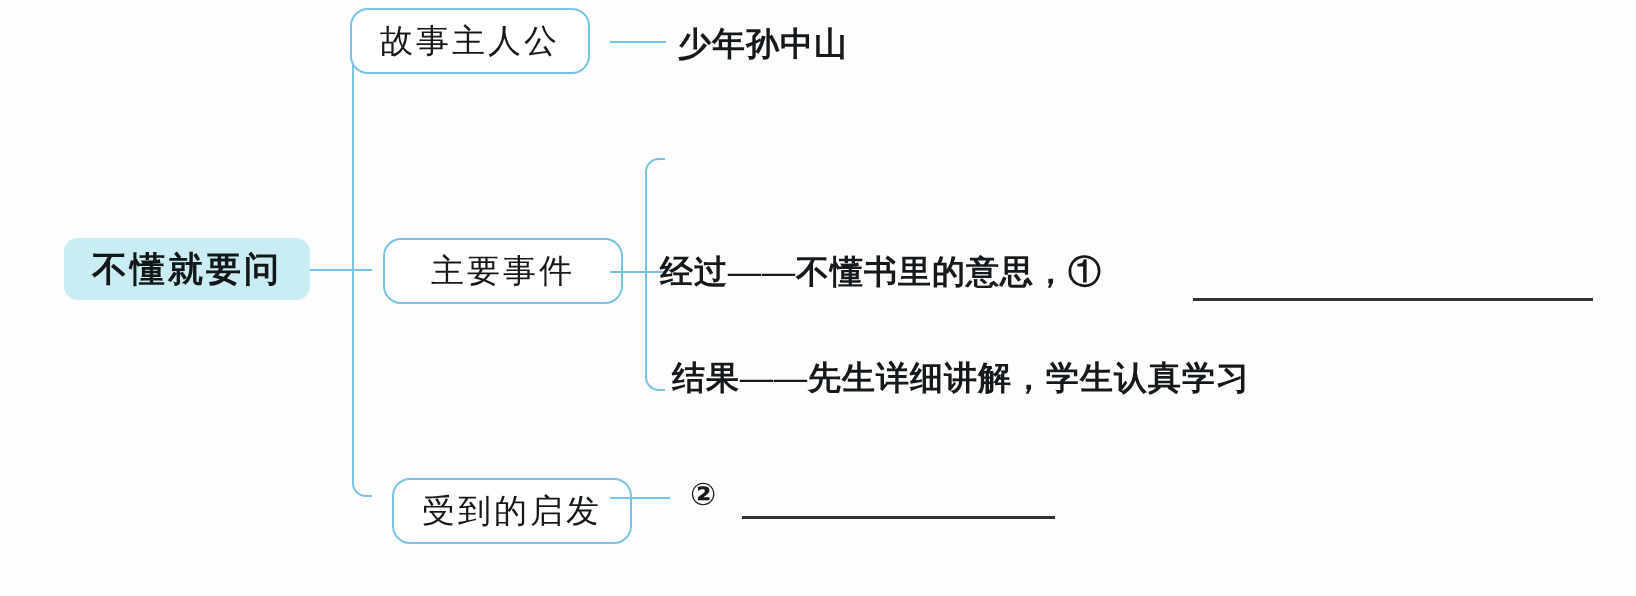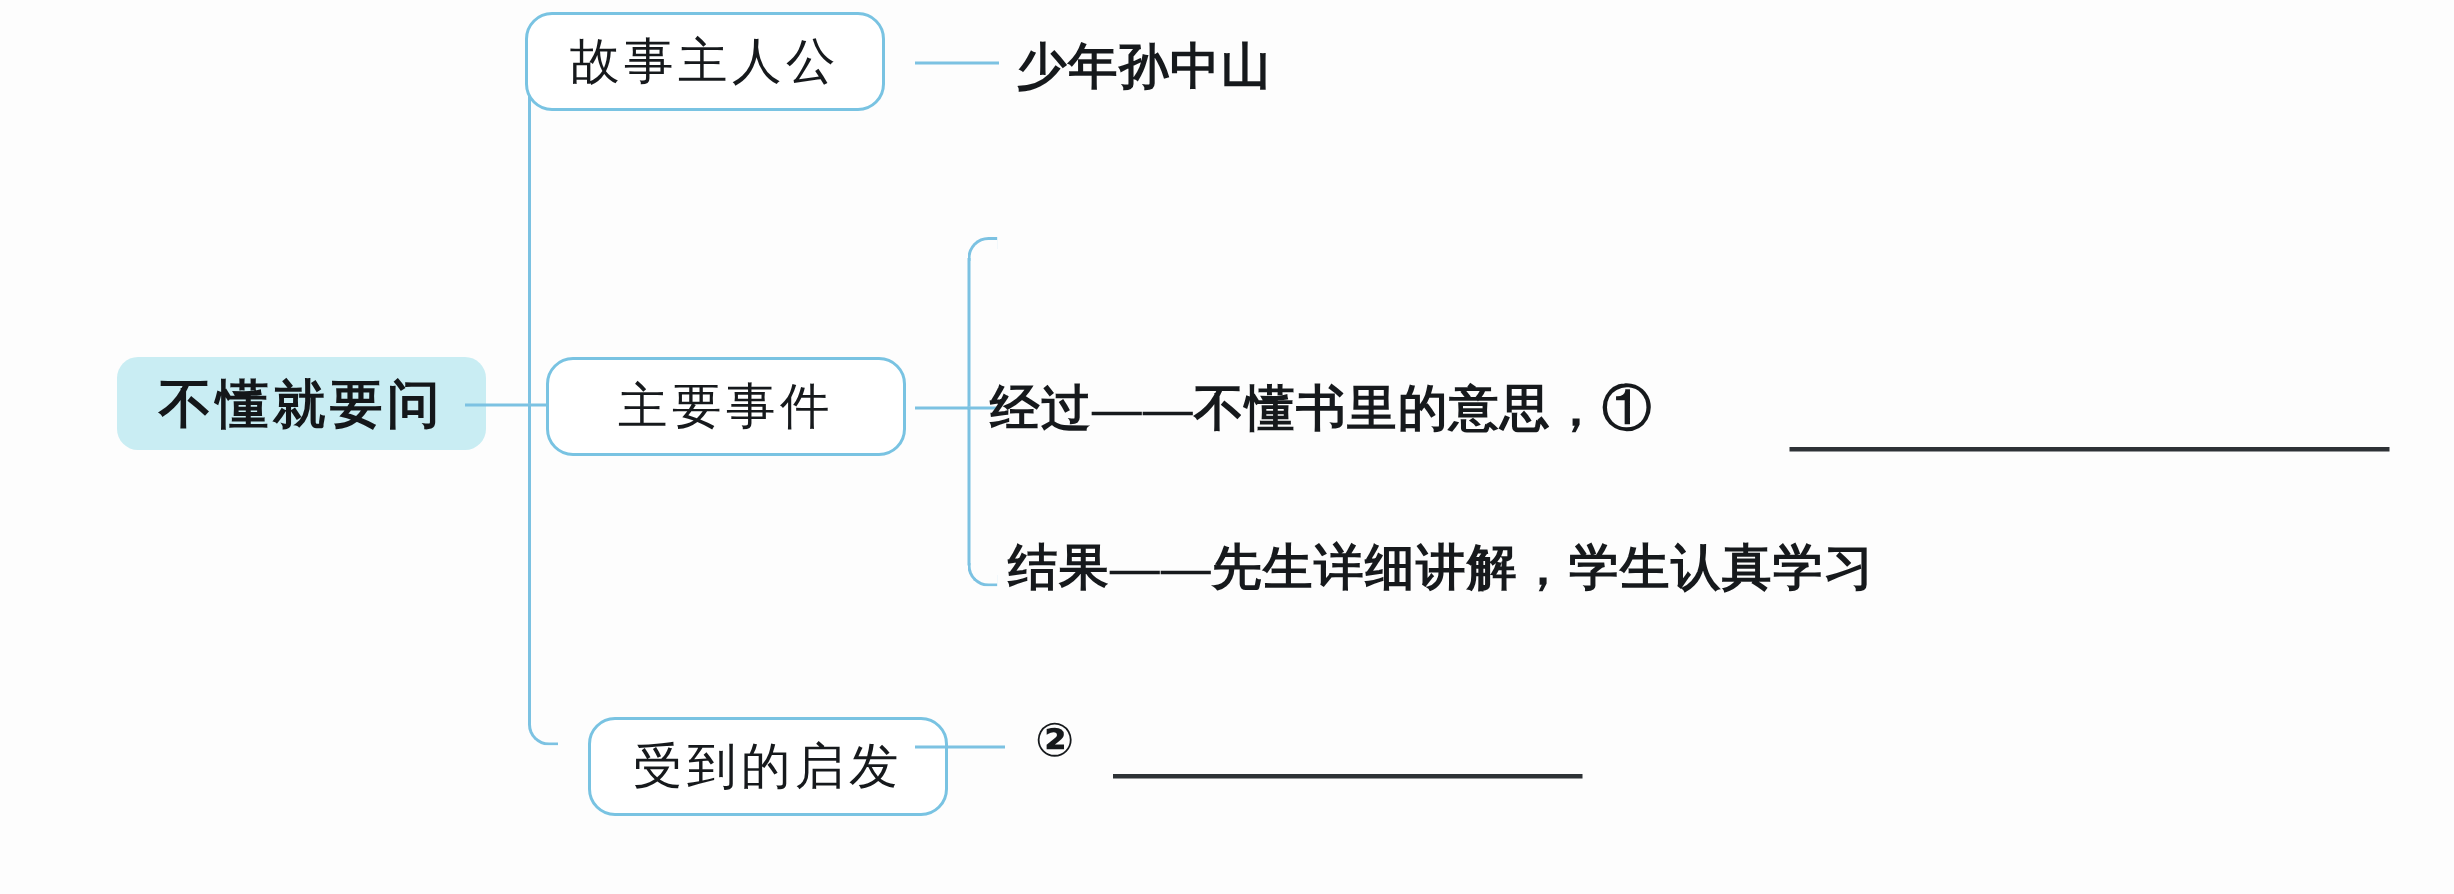--- a/index.html
+++ b/index.html
@@ -21,21 +21,20 @@
     position: absolute;
     left: 64px;
     top: 238px;
     width: 246px;
     height: 62px;
     background: #c9edf3;
     border-radius: 14px;
     display: flex;
     align-items: center;
     justify-content: center;
-    margin-left: 14px;
   }
   .root-node .label {
     font-size: 35px;
     font-weight: 700;
     color: #14171a;
     letter-spacing: 3px;
     white-space: nowrap;
   }
 
   
@@ -52,21 +51,21 @@
     box-sizing: border-box;
   }
   .branch-box .label {
     font-size: 33px;
     color: #16191c;
     letter-spacing: 3px;
     white-space: nowrap;
     font-weight: 500;
   }
   #branch-box-0 { left: 350px; top: 8px; }
-  #branch-box-1 { left: 364px; top: 238px; }
+  #branch-box-1 { left: 383px; top: 238px; }
   #branch-box-2 { left: 392px; top: 464px; margin-top: 14px; }
 
   
   .hline {
     position: absolute;
     height: 0;
     border-top: 2px solid #7cc2e2;
   }
   .vline {
     position: absolute;

